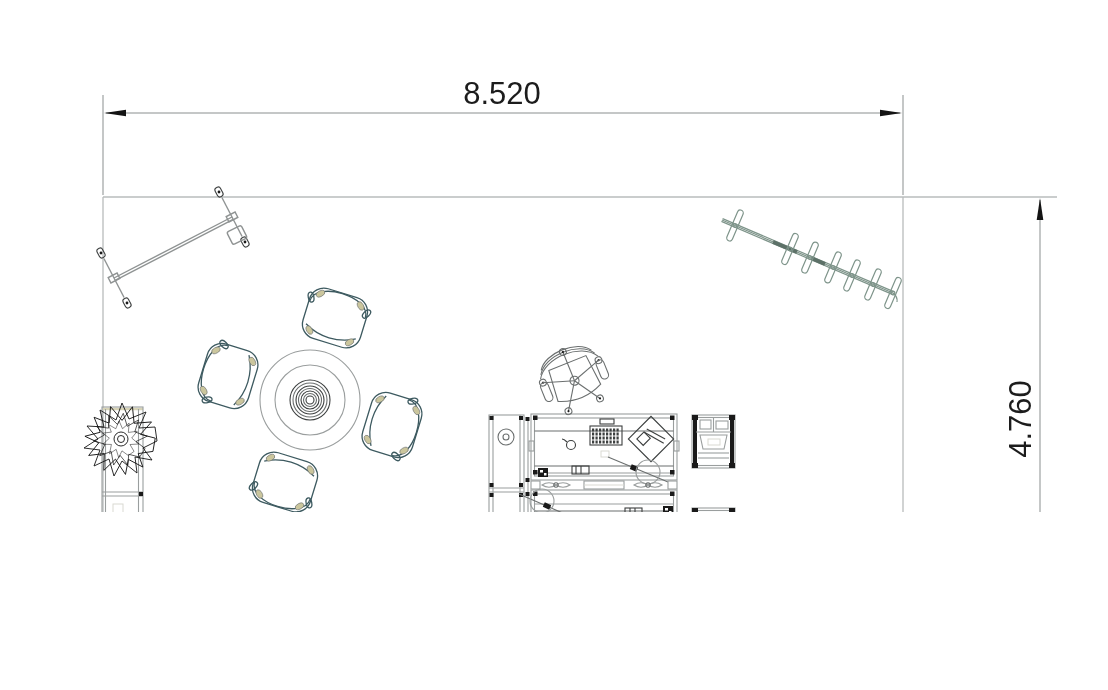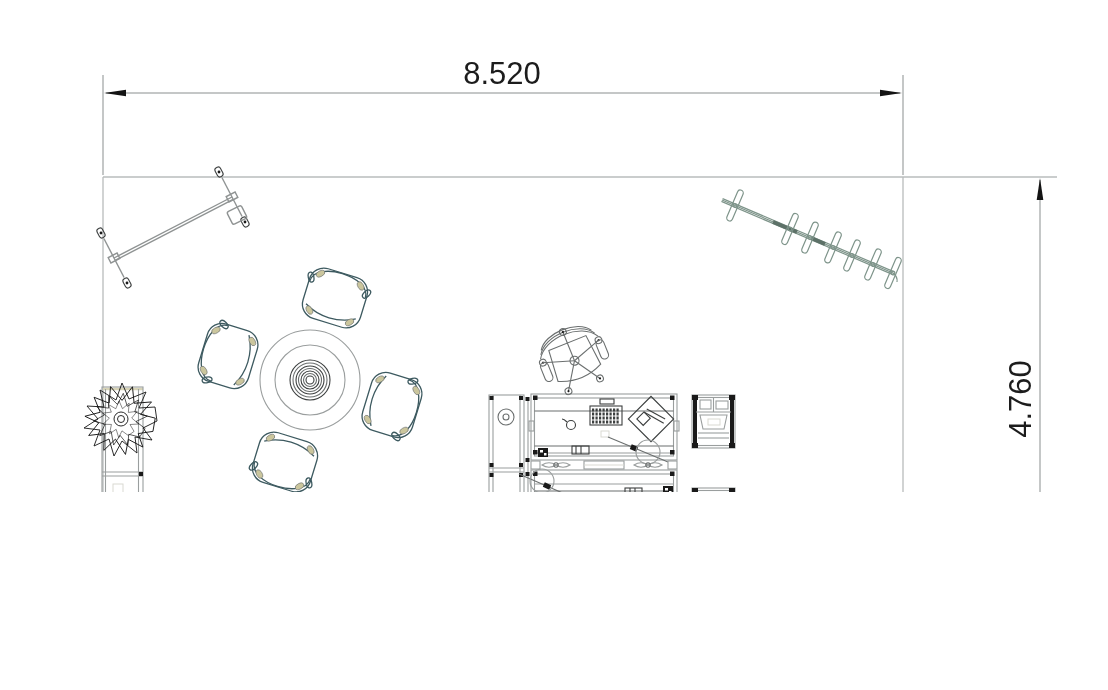--- a/index.html
+++ b/index.html
@@ -1,20 +1,21 @@
 <!DOCTYPE html>
 <html style="--background: #ffffff; --wall: #b9bcbc; --dim-line: #8a8f8f; --dim-text: #1c1c1c; --arrow: #141414; --furniture-gray: #9a9e9e; --furniture-mid: #6b6f6f; --furniture-dark: #3c3f3f; --chair-teal: #3d5a60; --chair-accent: #cbc69d; --rack-green: #7e948a; --rack-dark: #5d7168; --board-gray: #8f9393; --plant-ink: #141414; --cup-yellow: #f4b30a; --cup-orange: #d97e07; --faint: #d9d9d2;"><head>
 <meta charset="utf-8">
 <style>
   html,body{margin:0;padding:0;background:#fff;}
   .stage{
     position:relative;width:1108px;height:492px;
     background:var(--background,#fff);
     font-family:"Liberation Sans", sans-serif;
     overflow:hidden;
+    margin-top:20px;
   }
   svg{display:block}
   
   .s-wall   {stroke:var(--wall);stroke-width:1.3;fill:none}
   .s-dim    {stroke:var(--dim-line);stroke-width:1;fill:none}
   .a-fill   {fill:var(--arrow);stroke:none}
   .t-dim    {fill:var(--dim-text);font-size:31px;font-family:"Liberation Sans",sans-serif;}
   .s-gray   {stroke:var(--furniture-gray);stroke-width:1.1;fill:none}
   .s-mid    {stroke:var(--furniture-mid);stroke-width:1.1;fill:none}
   .s-dark   {stroke:var(--furniture-dark);stroke-width:1.1;fill:none}

